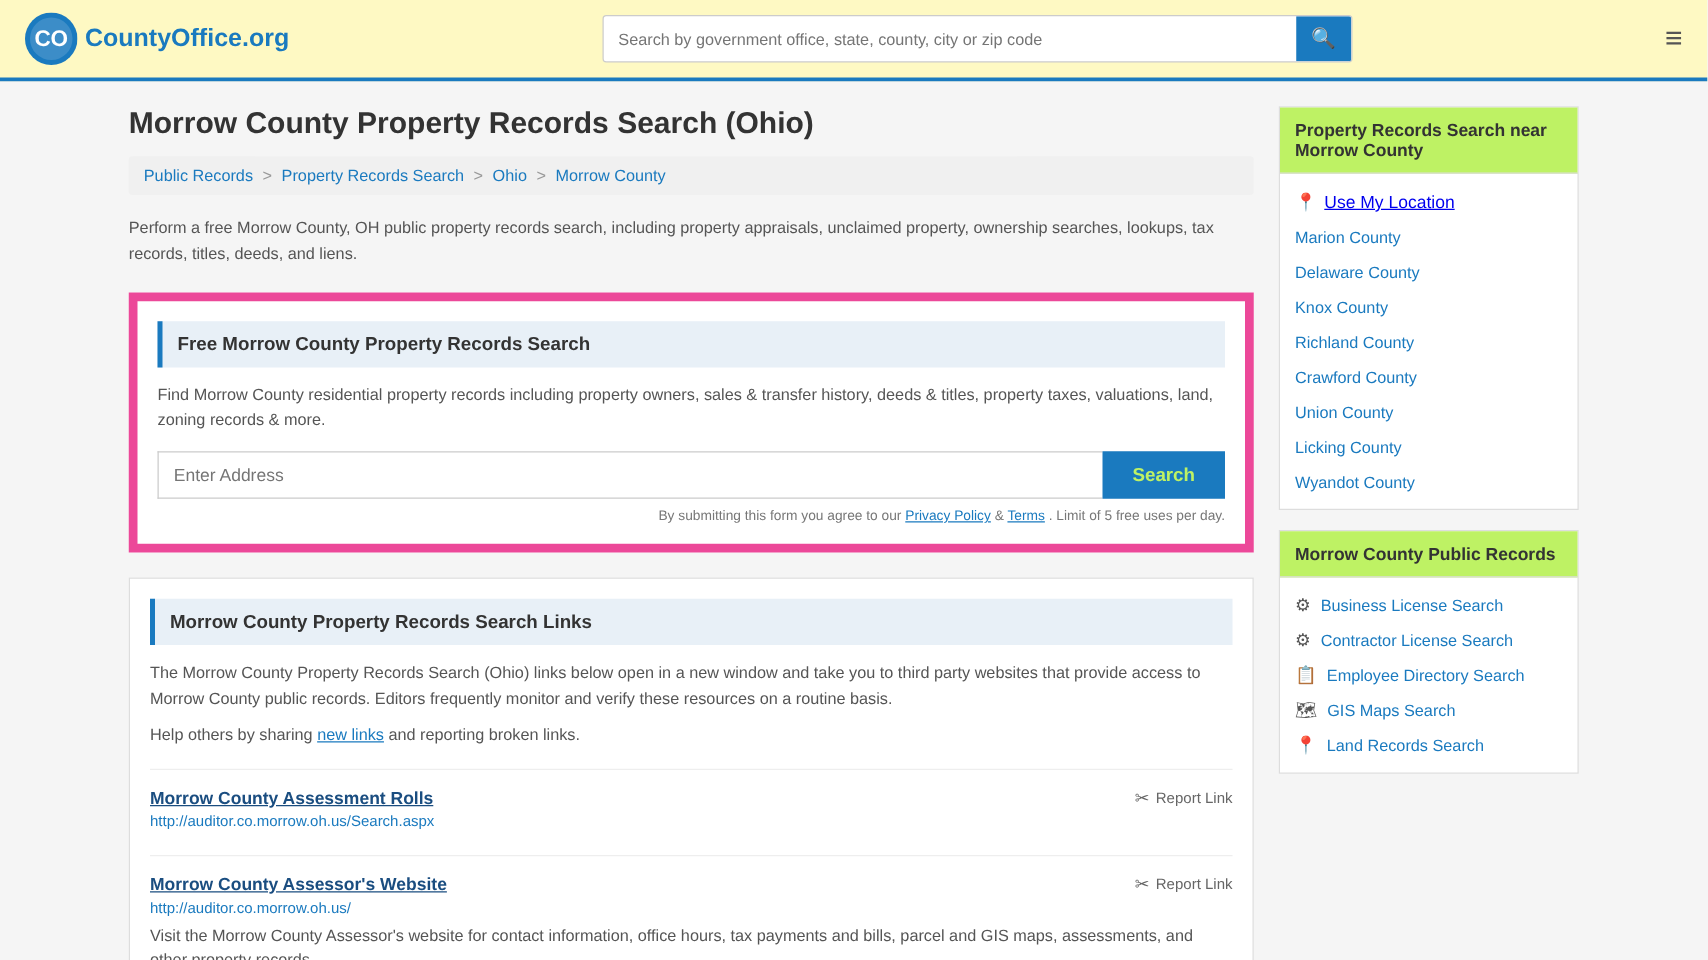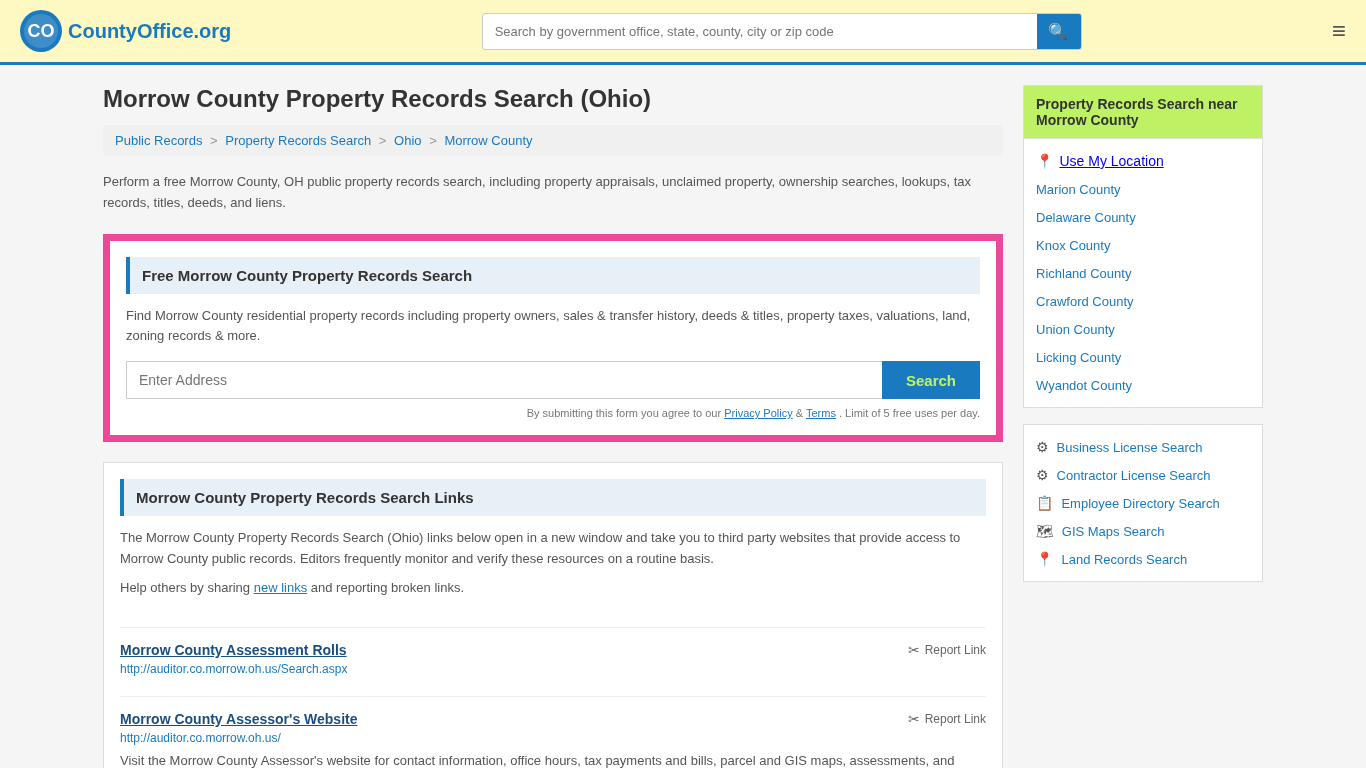--- a/index.html
+++ b/index.html
@@ -175,21 +175,21 @@
     }
     .links-desc {
       font-size: 13px;
       color: #555;
       line-height: 1.6;
       margin-bottom: 10px;
     }
     .share-links-text {
       font-size: 13px;
       color: #555;
-      margin-bottom: 32px;
+      margin-bottom: 20px;
     }
     .share-links-text a {
       color: #1a7abf;
       text-decoration: underline;
     }
 
     
     .link-item {
       border-top: 1px solid #eee;
       padding: 14px 0;
@@ -394,20 +394,21 @@
         <div class="sidebar-item">
           <a href="#">Licking County</a>
         </div>
         <div class="sidebar-item">
           <a href="#">Wyandot County</a>
         </div>
       </div>
     </div>
 
     <div class="sidebar-section">
+      <div class="sidebar-section-header">Morrow County Public Records</div>
       <div class="sidebar-section-list">
         <div class="sidebar-public-item">
           <span class="pub-icon">⚙</span>
           <a href="#">Business License Search</a>
         </div>
         <div class="sidebar-public-item">
           <span class="pub-icon">⚙</span>
           <a href="#">Contractor License Search</a>
         </div>
         <div class="sidebar-public-item">

